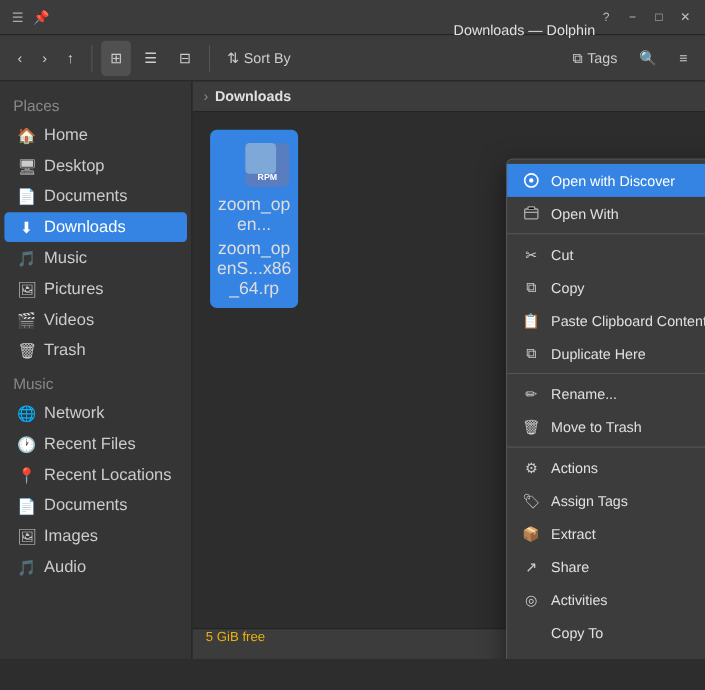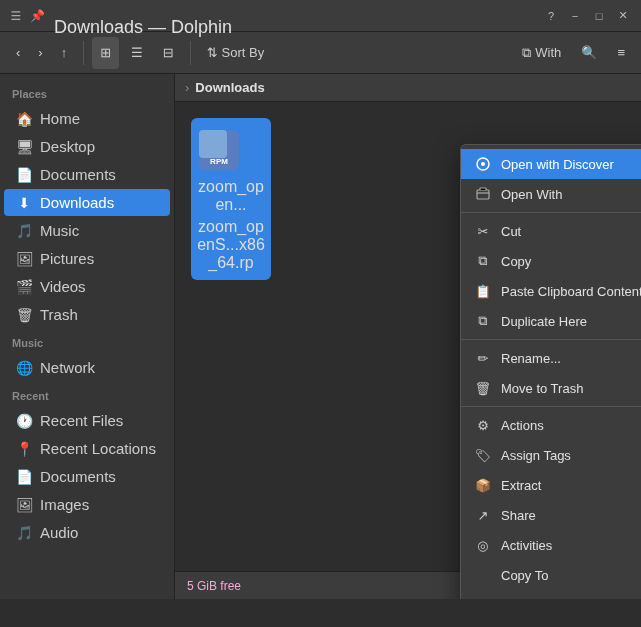--- a/index.html
+++ b/index.html
@@ -31,22 +31,22 @@
       width: 16px;
       height: 16px;
       display: flex;
       align-items: center;
       justify-content: center;
       color: #aaa;
       font-size: 12px;
     }
     .titlebar-title {
       flex: 1;
-      text-align: left;
-      font-size: 18px;
+      text-align: right;
+      font-size: 13px;
       color: #e0e0e0;
       margin-top: 24px;
     }
     .titlebar-controls {
       display: flex;
       gap: 4px;
     }
     .titlebar-btn {
       width: 20px;
       height: 20px;
@@ -98,25 +98,25 @@
     
     .sidebar {
       width: 175px;
       background: #353535;
       border-right: 1px solid #222;
       overflow-y: auto;
       padding: 6px 0;
       flex-shrink: 0;
     }
     .sidebar-section-label {
-      font-size: 11px;
+      font-size: 14px;
       color: #888;
       padding: 8px 12px 4px 12px;
       text-transform: none;
-      font-weight: 700;
+      font-weight: 400;
     }
     .sidebar-item {
       display: flex;
       align-items: center;
       gap: 8px;
       padding: 5px 12px;
       cursor: pointer;
       border-radius: 4px;
       margin: 1px 4px;
       color: #ccc;
@@ -159,21 +159,21 @@
     .file-grid {
       padding: 16px;
       display: flex;
       flex-wrap: wrap;
       gap: 12px;
       align-content: flex-start;
     }
     .file-item {
       display: flex;
       flex-direction: column;
-      align-items: flex-start;
+      align-items: flex-end;
       width: 80px;
       cursor: pointer;
       padding: 8px 4px;
       border-radius: 6px;
     }
     .file-item.selected { background: #3584e4; }
     .file-icon {
       width: 48px;
       height: 48px;
       display: flex;
@@ -187,25 +187,24 @@
       color: #ddd;
       word-break: break-all;
       max-width: 80px;
     }
 
     
     .statusbar {
       background: #3c3c3c;
       height: 28px;
       display: flex;
-      align-items: center;
       padding: 0 12px;
       border-top: 1px solid #222;
       font-size: 12px;
-      color: #f9a8d4;
+      color: #eab308;
     }
 
     
     .context-menu {
       position: absolute;
       top: 70px;
       left: 285px;
       background: #3c3c3c;
       border: 1px solid #555;
       border-radius: 6px;
@@ -274,21 +273,21 @@
   <div class="toolbar-btn">☰</div>
   <div class="toolbar-btn">⊟</div>
   <div class="toolbar-sep"></div>
   <div class="toolbar-btn">
     <span>⇅</span>
     <span>Sort By</span>
   </div>
   <div style="flex:1"></div>
   <div class="toolbar-btn">
     <span>⧉</span>
-    <span>With</span>
+    <span>Tags</span>
   </div>
   <div class="toolbar-btn">🔍</div>
   <div class="toolbar-btn">≡</div>
 </div>
 
 <div class="main-layout">
 
   <div class="sidebar">
     <div class="sidebar-section-label">Places</div>
 
@@ -324,21 +323,20 @@
       <span class="sidebar-item-icon">🗑</span>
       <span class="sidebar-item-label">Trash</span>
     </div>
 
     <div class="sidebar-section-label">Music</div>
     <div class="sidebar-item">
       <span class="sidebar-item-icon">🌐</span>
       <span class="sidebar-item-label">Network</span>
     </div>
 
-    <div class="sidebar-section-label">Recent</div>
     <div class="sidebar-item">
       <span class="sidebar-item-icon">🕐</span>
       <span class="sidebar-item-label">Recent Files</span>
     </div>
     <div class="sidebar-item">
       <span class="sidebar-item-icon">📍</span>
       <span class="sidebar-item-label">Recent Locations</span>
     </div>
 
     <div class="sidebar-item">

